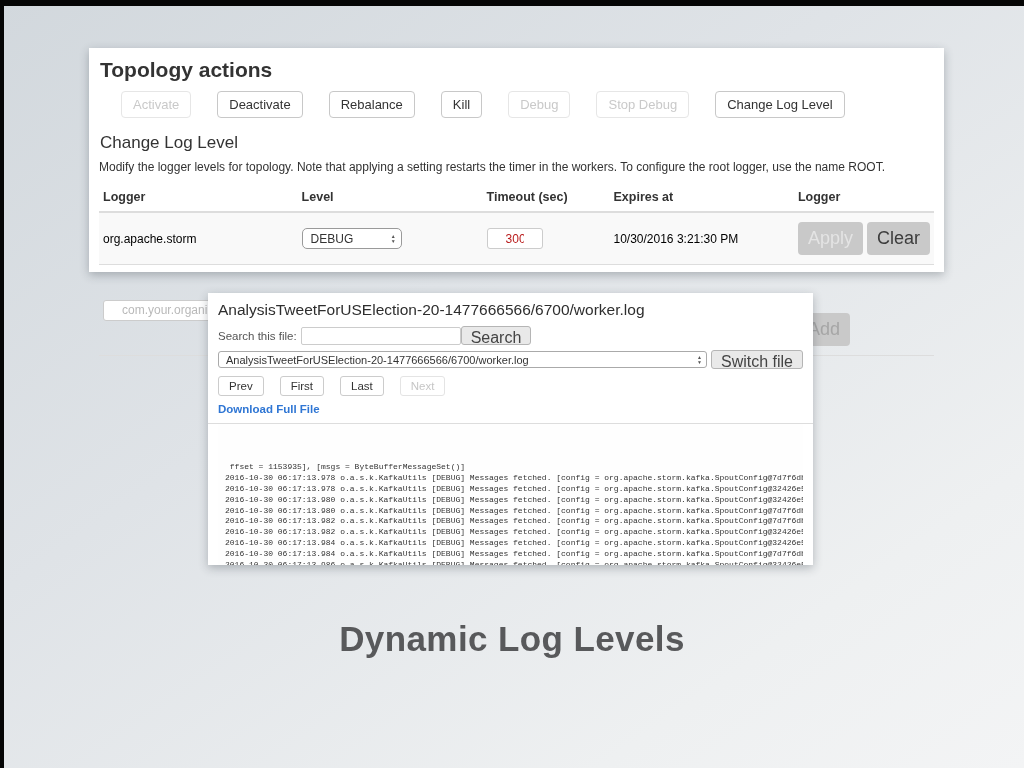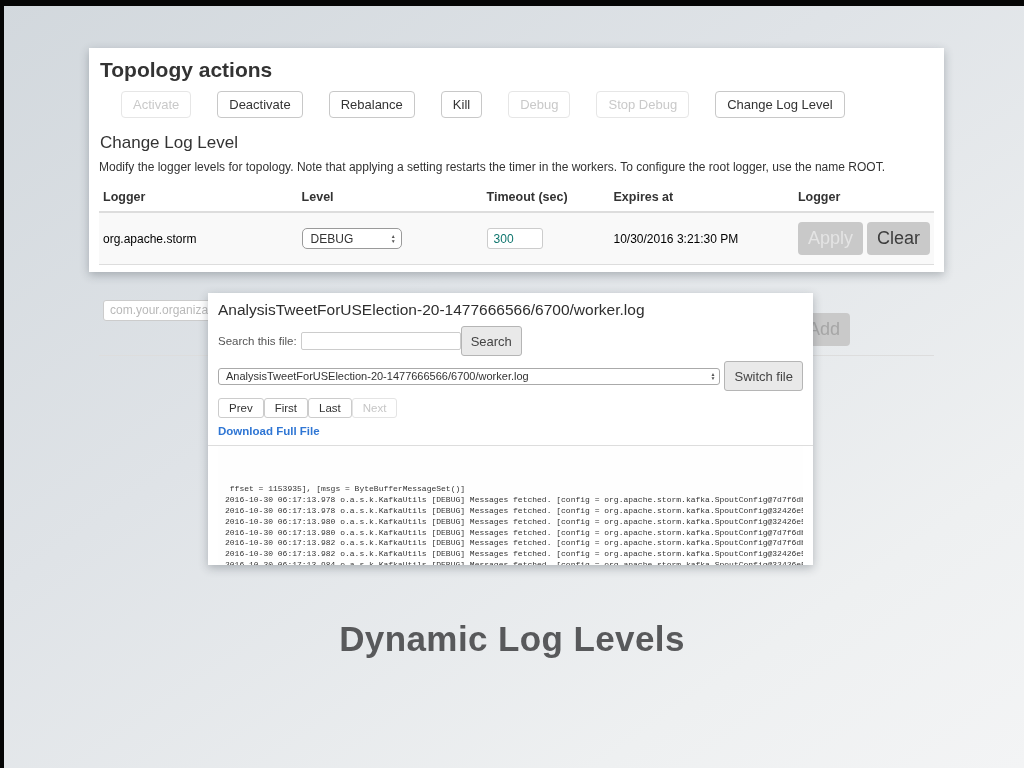--- a/index.html
+++ b/index.html
@@ -45,21 +45,21 @@
     border:1px solid #9a9a9a; border-radius:5px; background:#fff;
     padding:2px 5px 2px 8px; font-size:12px; color:#333; height:21px; cursor:pointer;
   }
   .select .arrows { display:inline-flex; flex-direction:column; margin-left:8px; color:#555; }
   .select .arrows i { font-style:normal; font-size:5px; line-height:4.5px; }
   .sel-level { width:100px; }
   .sel-pick  { width:112px; }
 
   .input {
     border:1px solid #ccc; border-radius:3px; height:21px; font-size:12px;
-    padding:2px 6px; color:#0f766e; font-family:"Liberation Sans", sans-serif; outline:none;
+    padding:2px 18px; color:#b91c1c; font-family:"Liberation Sans", sans-serif; outline:none;
   }
   .input::placeholder { color:#b9b9b9; }
   .input.timeout { width:56px; }
   .input.logger-new { width:132px; }
 
   .btn-gray {
     background:#c9c9c9; border:none; border-radius:4px; padding:6px 10px;
     font-size:18px; font-family:"Liberation Sans", sans-serif; cursor:pointer;
   }
   .btn-gray.txt-light { color:#e4e4e4; }
@@ -67,26 +67,26 @@
   .btn-gray.txt-mid   { color:#a6a6a6;margin-top:39px; }
   .actions-cell { display:flex; gap:4px; }
 
   
   #log-panel { left:208px; top:293px; width:605px; height:272px; padding:5px 10px 0; display:flex; flex-direction:column;justify-content:space-between; }
   .lp-title { font-size:15.5px; color:#2e2e2e; padding:3px 0 7px; font-weight:normal; }
   .search-row { display:flex; align-items:center; font-size:11.5px; color:#555; }
   .search-input { width:160px; height:18px; font-size:11px; margin-left:4px; border-radius:2px; }
   .btn-small {
     background:#e9e9e9; border:1px solid #b5b5b5; border-radius:3px;
-    padding:2px 9px; font-size:13px; color:#444; height:30px;
+    padding:2px 9px; font-size:16px; color:#444; height:19px;
     font-family:"Liberation Sans", sans-serif; cursor:pointer; white-space:nowrap;
   }
   .file-row { display:flex; align-items:center; gap:4px; margin-top:5px; }
   .sel-file { flex:1; height:17px; font-size:11px; border-radius:3px; border-color:#aaa; padding:1px 4px 1px 7px; }
-  .pager-row { display:flex; gap:0; margin-top:7px; }
+  .pager-row { display:flex; gap:16px; margin-top:7px; }
   .pager-btn {
     background:#fff; border:1px solid #ccc; border-radius:3px; padding:3px 10px;
     font-size:11.5px; color:#333; font-family:"Liberation Sans", sans-serif; cursor:pointer;
   }
   .pager-btn.is-disabled { color:#c6c6c6; border-color:#e4e4e4; }
   .download-link { margin-top:7px; font-size:11.5px; font-weight:bold; color:#2f76d4; cursor:pointer; }
   .lp-divider { border-top:1px solid #ddd; margin:8px -10px 0; }
   .log-box {
     flex:1; overflow:hidden; padding:6px 0 0 7px;
     font-family:Liberation Mono, monospace; font-size:8px; line-height:10.8px;

